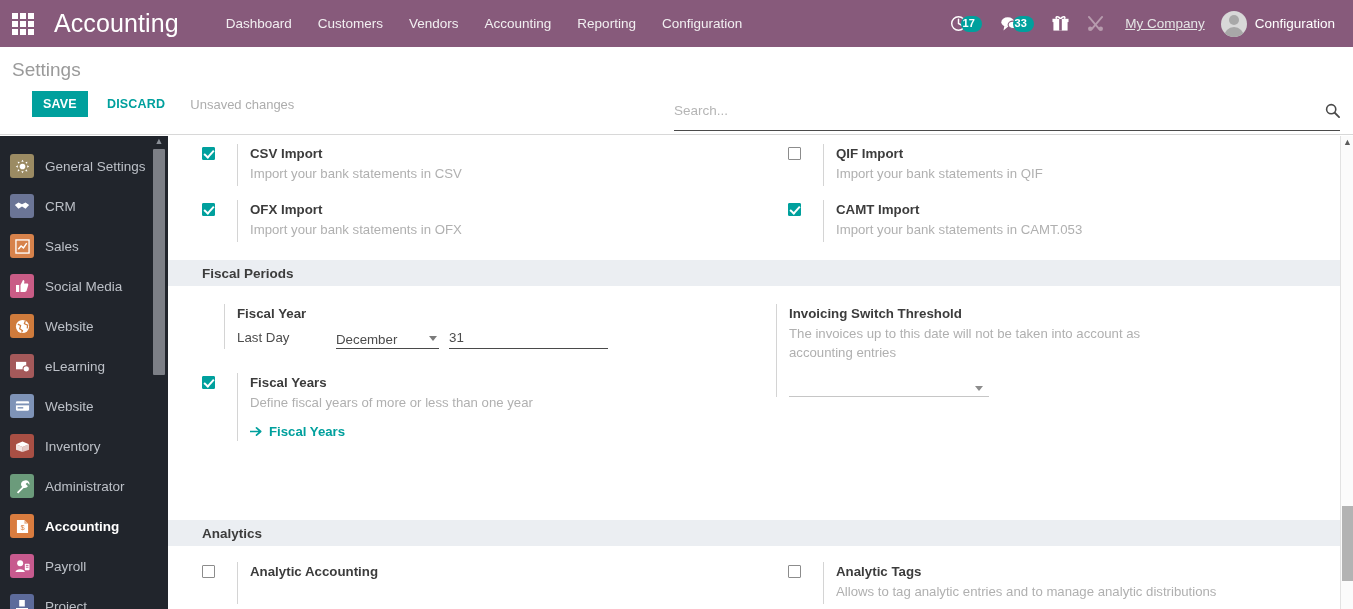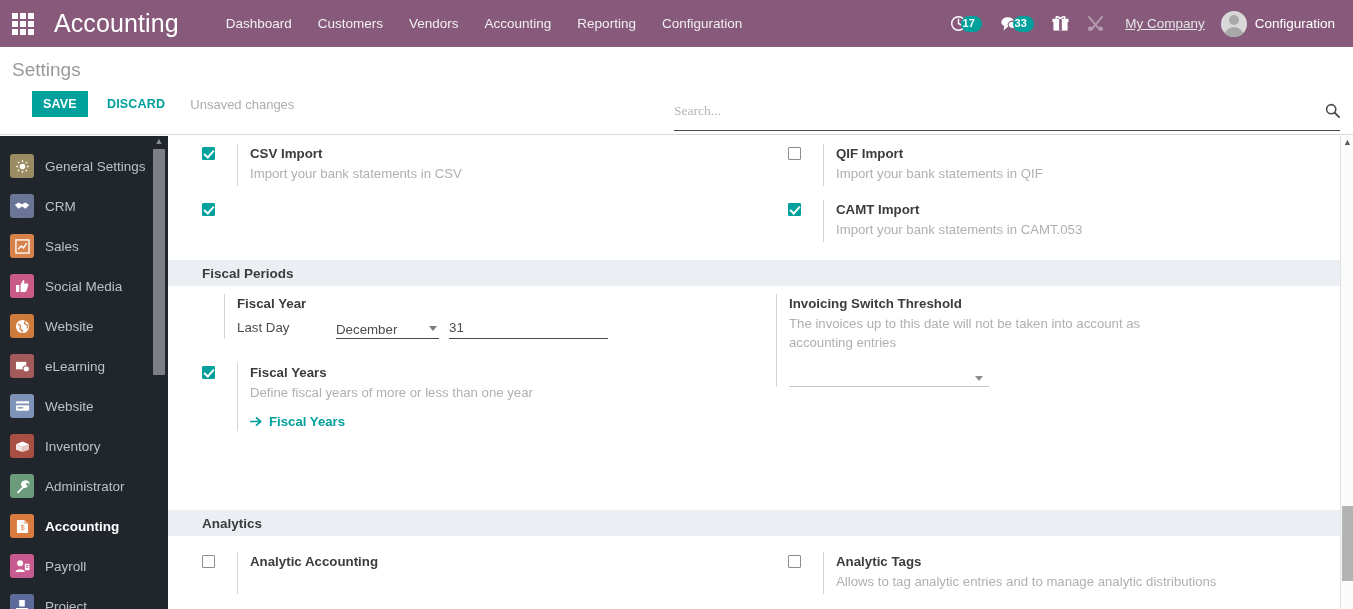--- a/index.html
+++ b/index.html
@@ -119,21 +119,21 @@
   }
   #searchbar {
     position: absolute; left: 674px; top: 56px;
     width: 666px; height: 28px;
     border-bottom: 1px solid #4a4a4a;
     display: flex; align-items: flex-start;
   }
   #search-input {
     border: none; outline: none; background: transparent;
     font-size: 13.5px; color: #4c4c4c;
-    font-family: Liberation Serif, serif;
+    font-family: Liberation Sans, sans-serif;
     width: 620px; padding: 0;
   }
   #search-input::placeholder { color: #b5b5b5; }
   #search-icon { margin-left: auto; margin-top: 0px; cursor: pointer; }
 
   
   #sidebar {
     position: absolute; top: 136px; left: 0;
     width: 168px; height: 473px;
     background: #21252C;
@@ -500,37 +500,41 @@
             <div class="setting-desc">Import your bank statements in QIF</div>
           </div>
         </div>
       </div>
     </div>
 
     <div class="row2">
       <div class="col">
         <div class="setting">
           <span class="cb checked"></span>
+          <div class="setting-body">
+            <div class="setting-title">OFX Import</div>
+            <div class="setting-desc">Import your bank statements in OFX</div>
+          </div>
         </div>
       </div>
       <div class="col">
         <div class="setting">
           <span class="cb checked"></span>
           <div class="setting-body">
             <div class="setting-title">CAMT Import</div>
             <div class="setting-desc">Import your bank statements in CAMT.053</div>
           </div>
         </div>
       </div>
     </div>
   </div>
 
   <div class="section-header" style="margin-top:12px">Fiscal Periods</div>
 
-  <div class="settings-block" style="">
+  <div class="settings-block" style="padding-top:10px">
     <div class="row2">
       <div class="col">
         <div class="setting" style="margin-left:56px">
           <div class="setting-body" style="margin-left:0;padding-left:12px">
             <div class="setting-title">Fiscal Year</div>
             <div class="field-row">
               <span class="field-label">Last Day</span>
               <span class="sel-wrap">
                 <span class="sel-val">December</span>
                 <span class="caret"></span>

